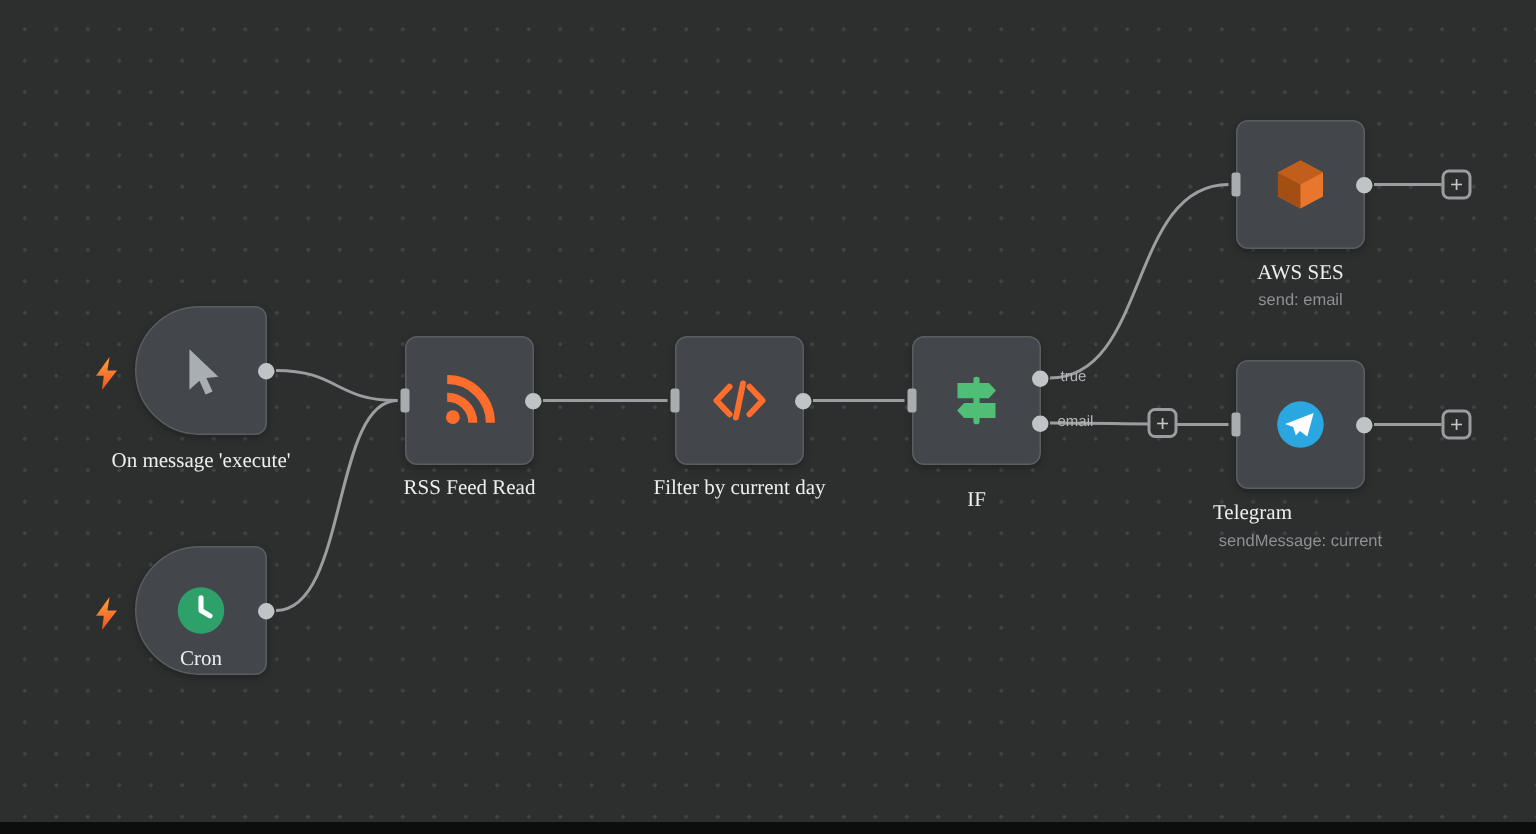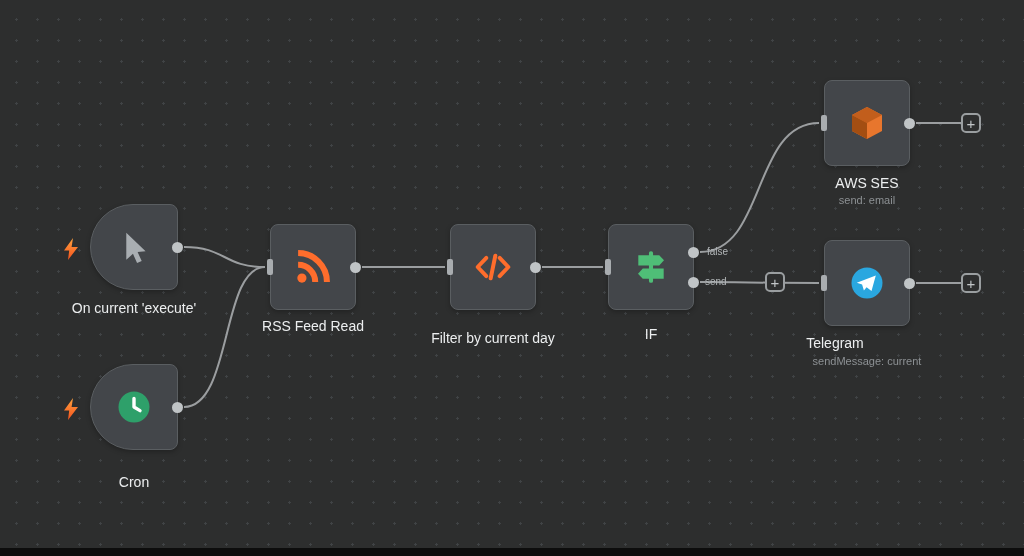--- a/index.html
+++ b/index.html
@@ -29,21 +29,21 @@
     position:absolute;width:11px;height:11px;border-radius:50%;
     background:#c0c4c6;right:-6px;top:50%;margin-top:-5.5px;
   }
   .out-dot.fixed{top:auto;margin-top:0;}
   .in-bar{
     position:absolute;width:6px;height:16px;border-radius:2px;
     background:#a9adb0;left:-4px;top:50%;margin-top:-8px;
   }
   .node-label{
     position:absolute;transform:translateX(-50%);
-    color:#eceeef;font-size:14px;white-space:nowrap;text-align:right;
+    color:#eceeef;font-size:14px;white-space:nowrap;text-align:right;font-family:Liberation Serif, serif;
   }
   .node-sublabel{
     position:absolute;transform:translateX(-50%);
     color:#8d9194;font-size:11px;white-space:nowrap;text-align:left;
   }
   .port-label{
     position:absolute;color:#b2b6b8;font-size:10px;white-space:nowrap;
   }
   .plus-btn{
     position:absolute;width:20px;height:20px;box-sizing:border-box;
@@ -92,32 +92,32 @@
   </span>
 
   <div class="node trigger" style="left:90px;top:204px">
     <span class="icon-wrap">
       <svg width="36" height="38" viewBox="0 0 28 28">
         <path d="M8 3 L8 24 L13.2 19.3 L16.4 26.4 L20 24.9 L16.8 17.9 L23 17.3 Z" fill="#a9aeb2"></path>
       </svg>
     </span>
     <span class="out-dot"></span>
   </div>
-  <div class="node-label" style="left:134px;top:300px">On current 'execute'</div>
+  <div class="node-label" style="left:134px;top:300px">On message 'execute'</div>
 
   <div class="node trigger" style="left:90px;top:364px">
     <span class="icon-wrap">
       <svg width="40" height="40" viewBox="0 0 40 40">
         <circle cx="20" cy="20" r="15.5" fill="#2ea06a"></circle>
         <path d="M20 11.5 L20 20 L26 23.6" stroke="#ffffff" stroke-width="3.4" fill="none" stroke-linecap="round" stroke-linejoin="round"></path>
       </svg>
     </span>
     <span class="out-dot"></span>
   </div>
-  <div class="node-label" style="left:134px;top:474px">Cron</div>
+  <div class="node-label" style="left:134px;top:432px">Cron</div>
 
   <div class="node" style="left:270px;top:224px">
     <span class="icon-wrap">
       <svg width="38" height="38" viewBox="0 0 24 24">
         <circle cx="5" cy="19" r="2.9" fill="#ff6d2c"></circle>
         <path d="M2.6 10.6 a10.8 10.8 0 0 1 10.8 10.8" stroke="#ff6d2c" stroke-width="3.8" fill="none"></path>
         <path d="M2.6 3.2 a18.2 18.2 0 0 1 18.2 18.2" stroke="#ff6d2c" stroke-width="3.8" fill="none"></path>
       </svg>
     </span>
     <span class="in-bar"></span>
@@ -129,37 +129,37 @@
     <span class="icon-wrap">
       <svg width="40" height="40" viewBox="0 0 24 24" fill="none" stroke="#ff6d2c" stroke-width="2.4" stroke-linecap="round" stroke-linejoin="round">
         <polyline points="8,6.5 2.8,12 8,17.5"></polyline>
         <polyline points="16,6.5 21.2,12 16,17.5"></polyline>
         <line x1="13.4" y1="5.2" x2="10.6" y2="18.8"></line>
       </svg>
     </span>
     <span class="in-bar"></span>
     <span class="out-dot"></span>
   </div>
-  <div class="node-label" style="left:493px;top:330px">Filter by current day</div>
+  <div class="node-label" style="left:493px;top:318px">Filter by current day</div>
 
   <div class="node" style="left:608px;top:224px">
     <span class="icon-wrap">
       <svg width="38" height="38" viewBox="0 0 24 24" fill="#4fbe77">
         <rect x="10.7" y="2" width="2.6" height="20" rx="1.2"></rect>
         <path d="M4 4.6 h13.2 l3 3.2 -3 3.2 H4 z"></path>
         <path d="M20 13 H6.8 l-3 3.2 3 3.2 H20 z"></path>
       </svg>
     </span>
     <span class="in-bar"></span>
     <span class="out-dot fixed" style="top:22px"></span>
     <span class="out-dot fixed" style="top:52px"></span>
   </div>
   <div class="node-label" style="left:651px;top:326px">IF</div>
-  <div class="port-label" style="left:707px;top:246px">false</div>
-  <div class="port-label" style="left:705px;top:276px">send</div>
+  <div class="port-label" style="left:707px;top:246px">true</div>
+  <div class="port-label" style="left:705px;top:276px">email</div>
 
   <div class="node" style="left:824px;top:80px">
     <span class="icon-wrap">
       <svg width="40" height="40" viewBox="0 0 40 40">
         <polygon points="5,12 20,4 35,12 35,28 20,36 5,28" fill="#e8762d"></polygon>
         <polygon points="5,12 20,20 35,12 20,4" fill="#c25e1c"></polygon>
         <polygon points="5,12 20,20 20,36 5,28" fill="#a34e12"></polygon>
       </svg>
     </span>
     <span class="in-bar"></span>

